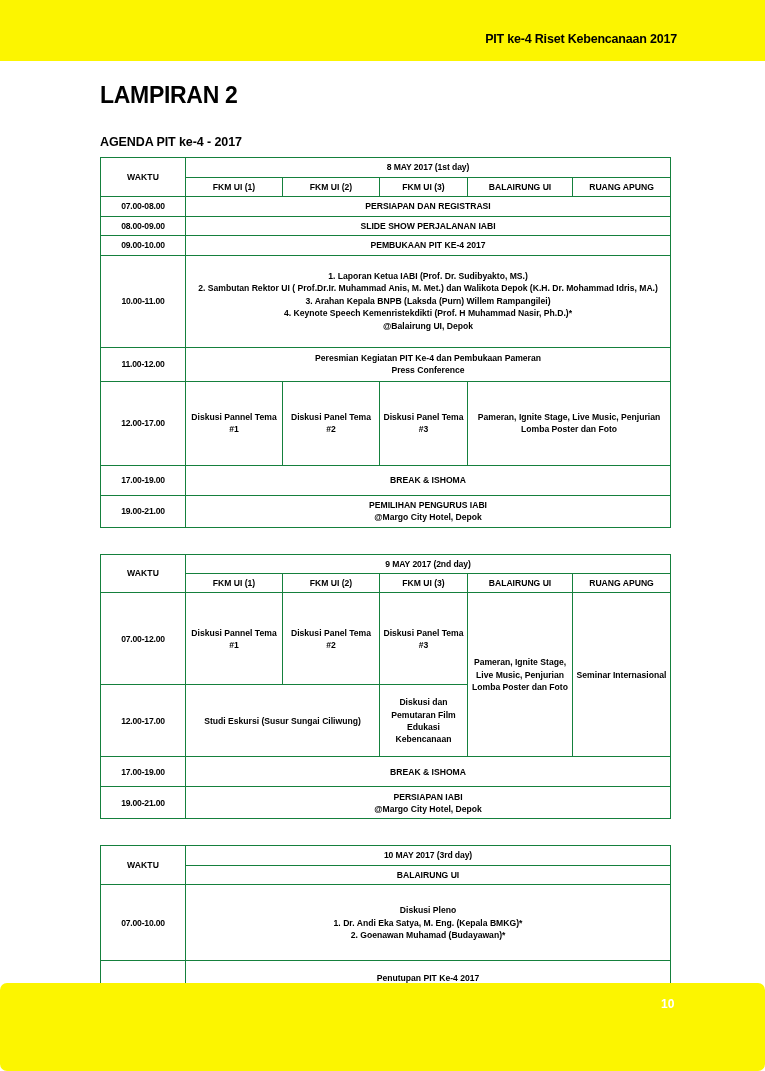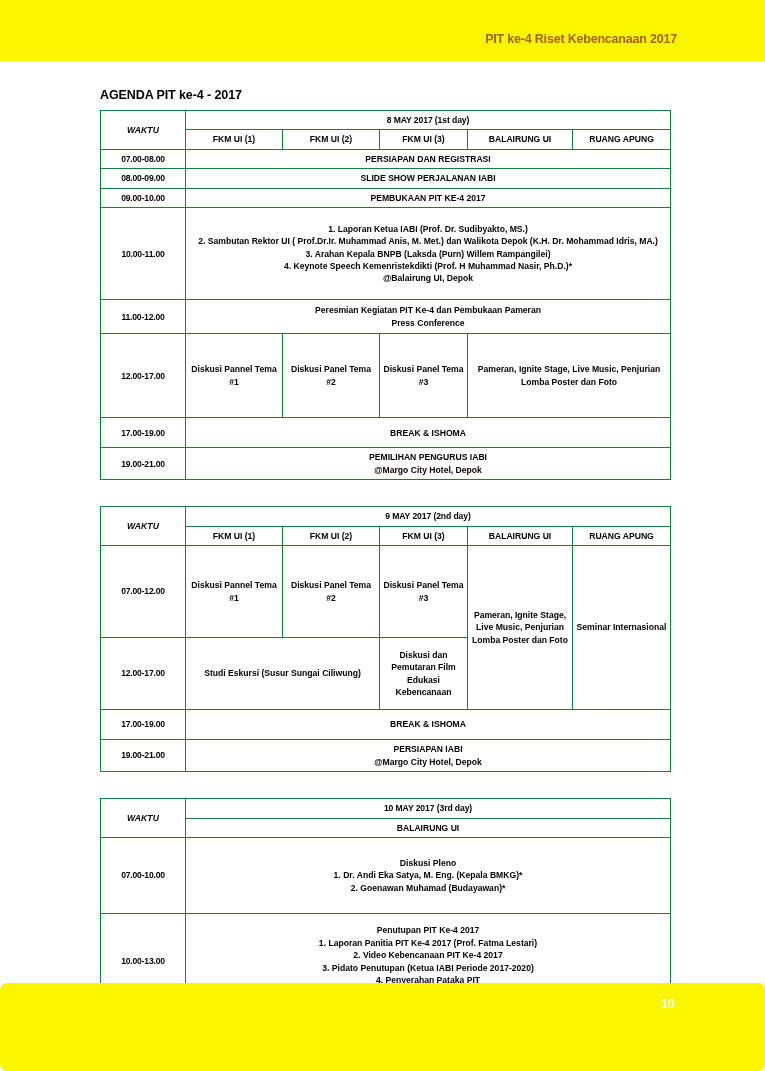--- a/index.html
+++ b/index.html
@@ -26,21 +26,21 @@
     height: 61px;
     background: #fcf500;
   }
   .top-band-title {
     position: absolute;
     right: 88px;
     top: 32px;
     font-size: 12.5px;
     font-weight: bold;
     letter-spacing: -0.2px;
-    color: #a16207;
+    color: #000000;
     white-space: nowrap;
   }
 
   
   .bottom-band {
     position: absolute;
     left: 0;
     bottom: 0;
     width: 765px;
     height: 88px;
@@ -99,21 +99,20 @@
   .c-waktu { width: 85px; }
   .c-fkm1  { width: 97px; }
   .c-fkm2  { width: 97px; }
   .c-fkm3  { width: 88px; }
   .c-bal   { width: 105px; }
   .c-ruang { width: 98px; }
 
   th.waktu-head {
     font-size: 11px;
     letter-spacing: 0.1px;
-    font-style: italic;
   }
   th.day-head {
     font-size: 10.5px;
     letter-spacing: -0.1px;
   }
   th.venue-head {
     font-size: 9px;
   }
   td.time-cell {
     font-size: 9.6px;
@@ -137,20 +136,21 @@
 </style>
 </head>
 <body>
 
 <div class="top-band">
   <div class="top-band-title">PIT ke-4 Riset Kebencanaan 2017</div>
 </div>
 
 <div class="content">
 
+  <h1 class="doc-title">LAMPIRAN 2</h1>
   <h2 class="doc-subtitle">AGENDA PIT ke-4 - 2017</h2>
 
   <table class="agenda">
     <colgroup>
       <col class="c-waktu">
         <col class="c-fkm1">
         <col class="c-fkm2">
       <col class="c-fkm3">
         <col class="c-bal">
         <col class="c-ruang">

